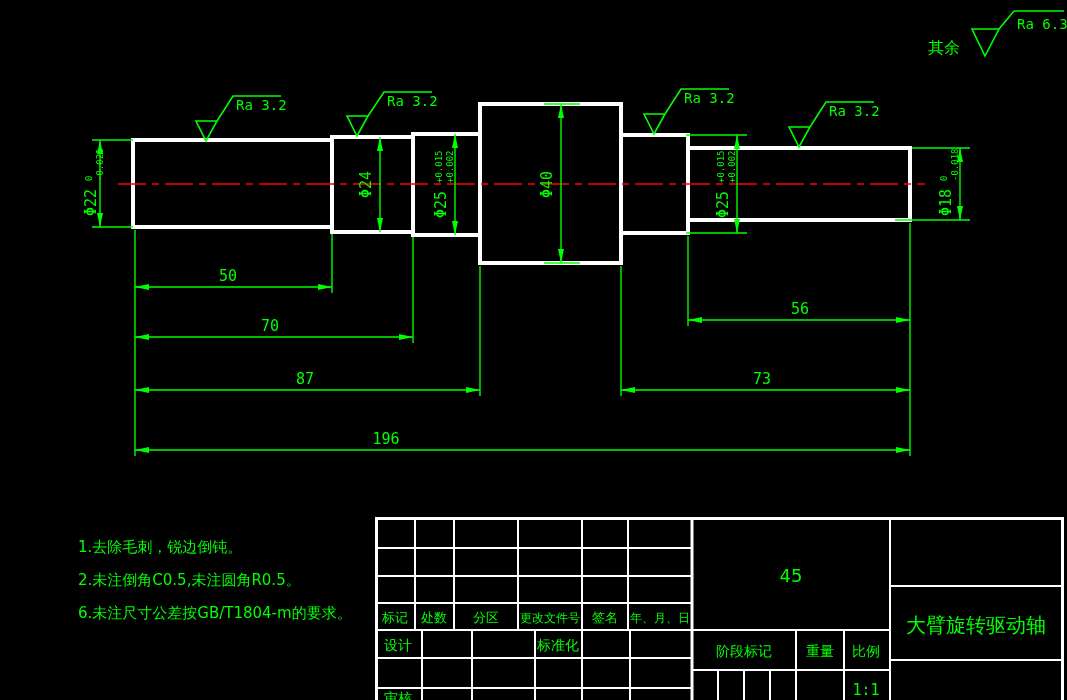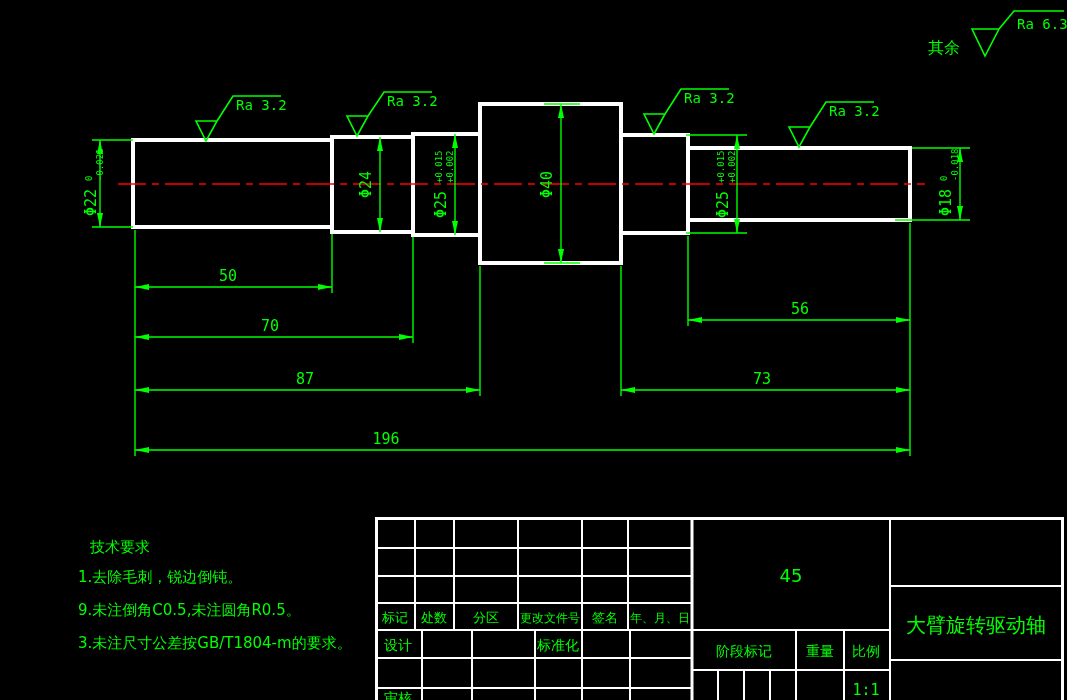--- a/index.html
+++ b/index.html
@@ -173,19 +173,18 @@
     <text class="cjk tb18" x="791" y="582" text-anchor="middle">45</text>
     <text class="cjk tb14" x="744" y="656" text-anchor="middle">阶段标记</text>
     <text class="cjk tb14" x="820" y="656" text-anchor="middle">重量</text>
     <text class="cjk tb14" x="866" y="656" text-anchor="middle">比例</text>
     <text class="dt" x="866" y="695" text-anchor="middle">1:1</text>
     <text class="cjk tb20" x="976" y="632" text-anchor="middle">大臂旋转驱动轴</text>
   </svg>
 
   
   <div class="techreq">
-    <div class="t-title">技术要求</div>
     <div class="t-item">1.去除毛刺，锐边倒钝。</div>
-    <div class="t-item">9.未注倒角C0.5,未注圆角R0.5。</div>
-    <div class="t-item">3.未注尺寸公差按GB/T1804-m的要求。</div>
+    <div class="t-item">2.未注倒角C0.5,未注圆角R0.5。</div>
+    <div class="t-item">6.未注尺寸公差按GB/T1804-m的要求。</div>
   </div>
 
 </div>
 
 </body></html>

